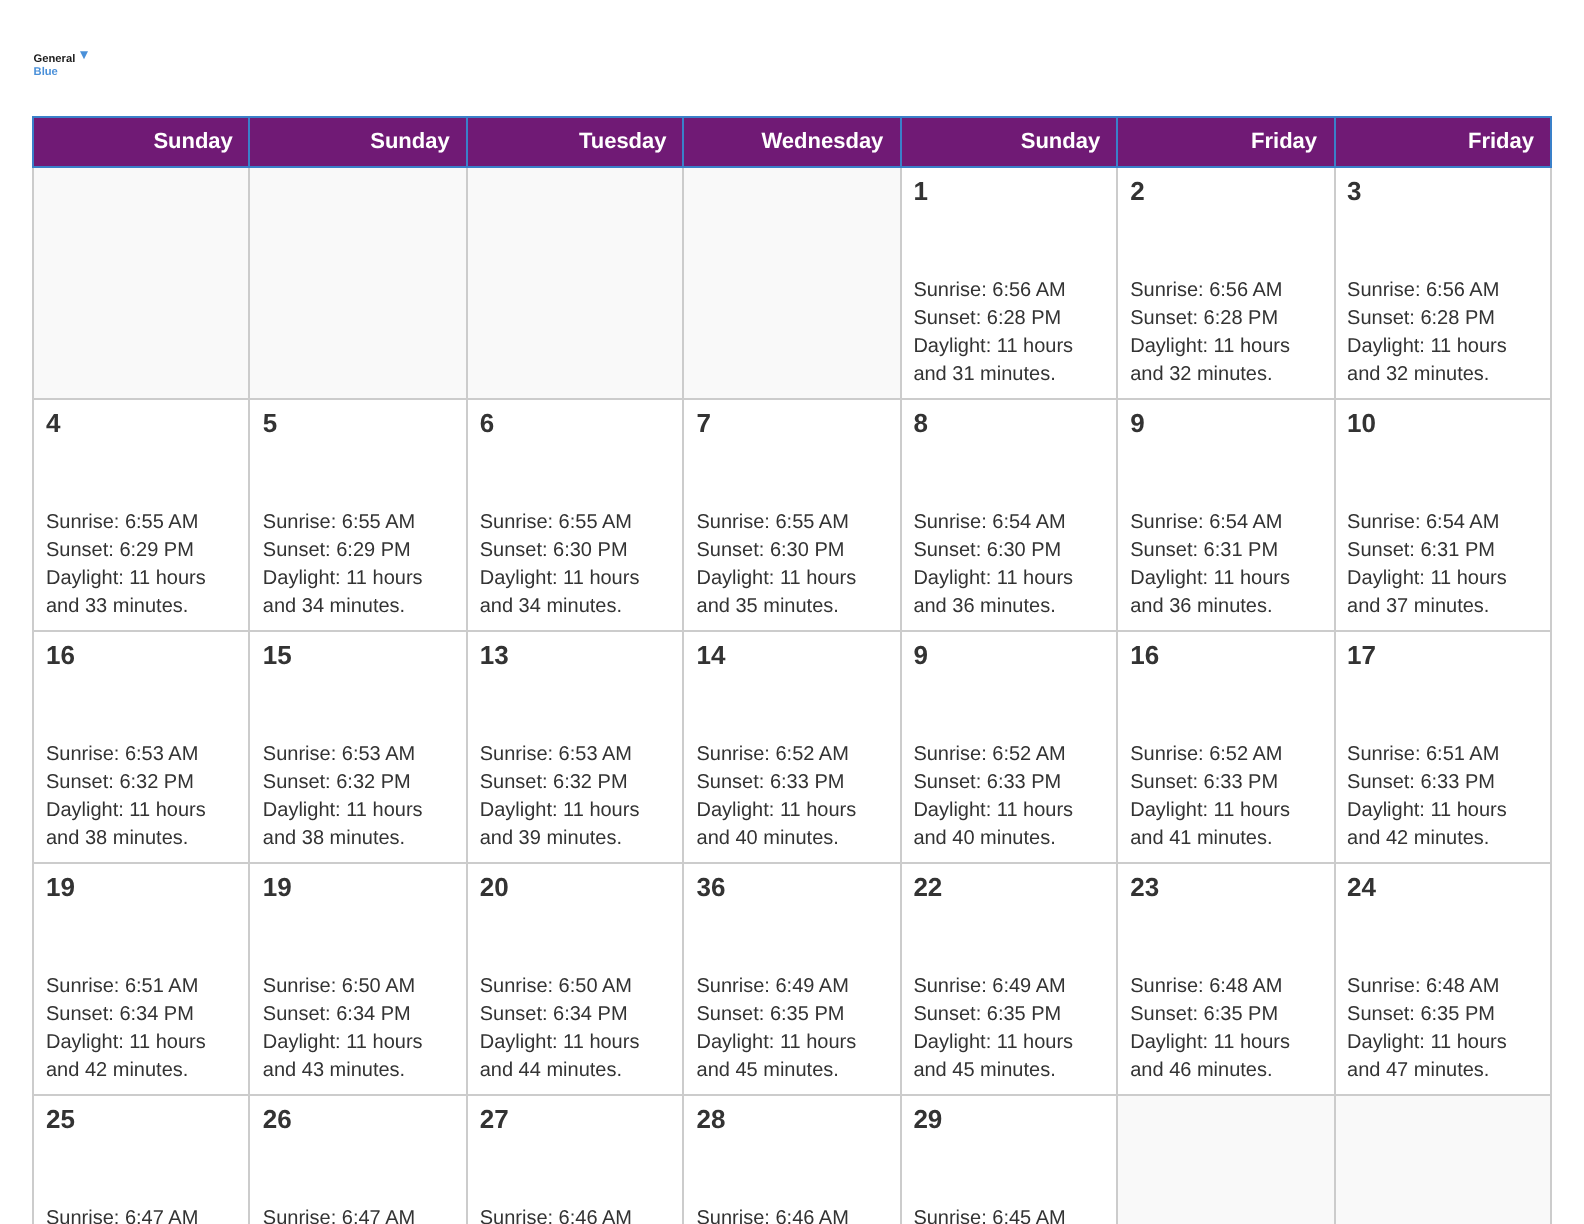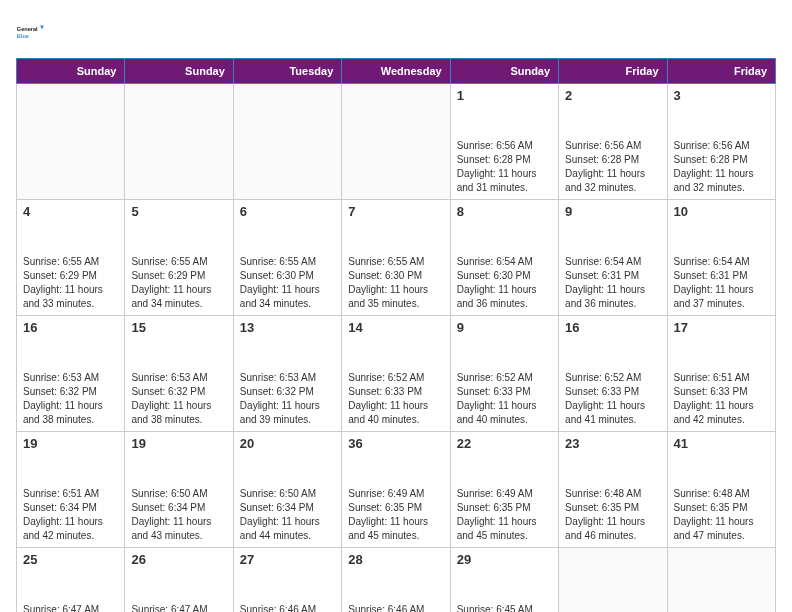--- a/index.html
+++ b/index.html
@@ -204,21 +204,21 @@
         </td>
         <td>
           <span class="day-number">22</span>
           <div class="day-info">Sunrise: 6:49 AM<br>Sunset: 6:35 PM<br>Daylight: 11 hours and 45 minutes.</div>
         </td>
         <td>
           <span class="day-number">23</span>
           <div class="day-info">Sunrise: 6:48 AM<br>Sunset: 6:35 PM<br>Daylight: 11 hours and 46 minutes.</div>
         </td>
         <td>
-          <span class="day-number">41</span>
+          <span class="day-number">24</span>
           <div class="day-info">Sunrise: 6:48 AM<br>Sunset: 6:35 PM<br>Daylight: 11 hours and 47 minutes.</div>
         </td>
       </tr>
       <tr>
         <td>
           <span class="day-number">25</span>
           <div class="day-info">Sunrise: 6:47 AM<br>Sunset: 6:36 PM<br>Daylight: 11 hours and 48 minutes.</div>
         </td>
         <td>
           <span class="day-number">26</span>

